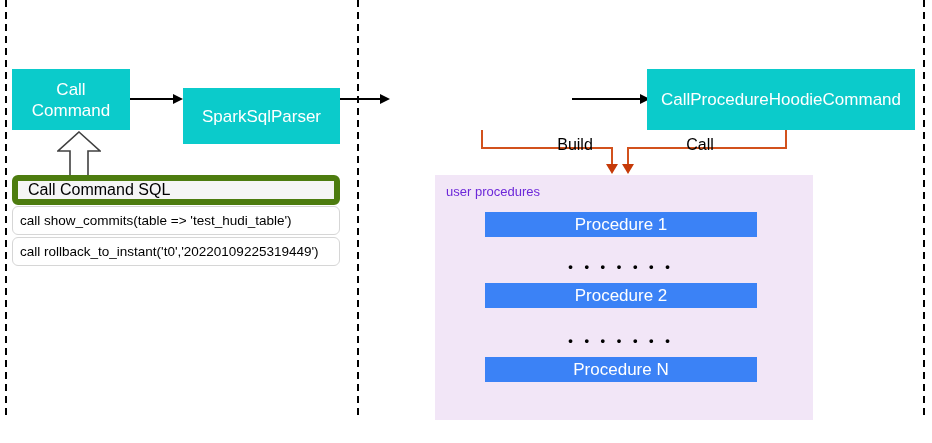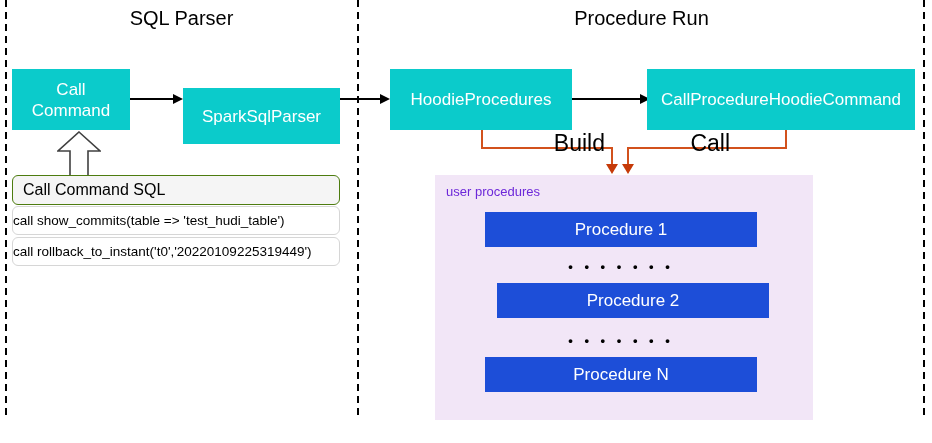--- a/index.html
+++ b/index.html
@@ -21,61 +21,58 @@
   .hline{position:absolute;height:2px;background:#000;z-index:2;}
   .ah-right{
     position:absolute;width:0;height:0;z-index:2;
     border-top:5px solid transparent;border-bottom:5px solid transparent;border-left:10px solid #000;
   }
   .oline{position:absolute;background:#d2511c;z-index:2;}
   .ah-down{
     position:absolute;width:0;height:0;z-index:4;
     border-left:6px solid transparent;border-right:6px solid transparent;border-top:10px solid #c63a08;
   }
-  .edge-label{position:absolute;top:130px;font-size:23px;text-align:right;z-index:3;}
+  .edge-label{position:absolute;top:136px;font-size:16px;text-align:center;z-index:3;}
   .sql-header{
     position:absolute;left:12px;top:175px;width:328px;height:30px;box-sizing:border-box;
-    background:#f5f5f5;border:1px solid #4d7c0f;border-radius:6px;
+    background:#f5f5f5;border:6px solid #4d7c0f;border-radius:6px;
     font-size:16px;display:flex;align-items:center;padding-left:10px;z-index:2;
   }
   .sql-row{
     position:absolute;left:12px;width:328px;height:29px;box-sizing:border-box;
     background:#fff;border:1px solid #d6d6d6;border-radius:6px;
-    font-size:13.5px;display:flex;align-items:center;white-space:nowrap;z-index:2;
+    font-size:13.5px;display:flex;align-items:center;padding-left:7px;white-space:nowrap;z-index:2;
   }
   .proc-panel{
     position:absolute;left:435px;top:175px;width:378px;height:245px;background:#f2e6f7;z-index:2;
   }
   .proc-panel-label{position:absolute;left:11px;top:9px;font-size:13px;color:#6d28d9;}
   .proc-node{
-    position:absolute;left:50px;width:272px;height:35px;background:#1d4ed8;color:#fff;
+    position:absolute;left:50px;width:272px;height:25px;background:#3b82f6;color:#fff;
     display:flex;align-items:center;justify-content:center;font-size:17px;
   }
   .dots{
     position:absolute;left:50px;width:272px;text-align:center;font-size:13px;font-weight:bold;
     letter-spacing:4px;color:#000;
   }
   .up-arrow{position:absolute;left:57px;top:131px;z-index:2;}
 </style>
 </head>
 <body>
 
 <div class="canvas">
 
   <div class="dash" style="left:5px;"></div>
   <div class="dash" style="left:357px;"></div>
   <div class="dash" style="left:923px;"></div>
 
-  <div class="section-title" style="left:5px;width:353px;">SQL Parser</div>
-  <div class="section-title" style="left:358px;width:567px;">Procedure Run</div>
 
   <div class="node" style="left:12px;top:69px;width:118px;height:61px;padding:0 32px;box-sizing:border-box;">Call Command</div>
   <div class="node" style="left:183px;top:88px;width:157px;height:56px;">SparkSqlParser</div>
 
-  <div class="node" style="left:390px;top:69px;width:182px;height:61px;">HoodieProcedures</div>
   <div class="node" style="left:647px;top:69px;width:268px;height:61px;">CallProcedureHoodieCommand</div>
 
   <div class="hline" style="left:130px;top:98px;width:44px;"></div>
   <div class="ah-right" style="left:173px;top:94px;"></div>
 
   <div class="hline" style="left:340px;top:98px;width:41px;"></div>
   <div class="ah-right" style="left:380px;top:94px;"></div>
 
   <div class="hline" style="left:572px;top:98px;width:69px;"></div>
   <div class="ah-right" style="left:640px;top:94px;"></div>
@@ -98,18 +95,18 @@
 
   <div class="oline" style="left:785px;top:130px;width:2px;height:19px;"></div>
   <div class="oline" style="left:627px;top:147px;width:160px;height:2px;"></div>
   <div class="oline" style="left:627px;top:147px;width:2px;height:18px;"></div>
   <div class="ah-down" style="left:622px;top:164px;"></div>
 
   <div class="proc-panel">
     <div class="proc-panel-label">user procedures</div>
     <div class="proc-node" style="top:37px;">Procedure 1</div>
     <div class="dots" style="top:84px;">• • • • • • •</div>
-    <div class="proc-node" style="top:108px;margin-left:12px;">Procedure 2</div>
+    <div class="proc-node" style="top:108px;">Procedure 2</div>
     <div class="dots" style="top:158px;">• • • • • • •</div>
     <div class="proc-node" style="top:182px;">Procedure N</div>
   </div>
 
 </div>
 
 </body></html>

